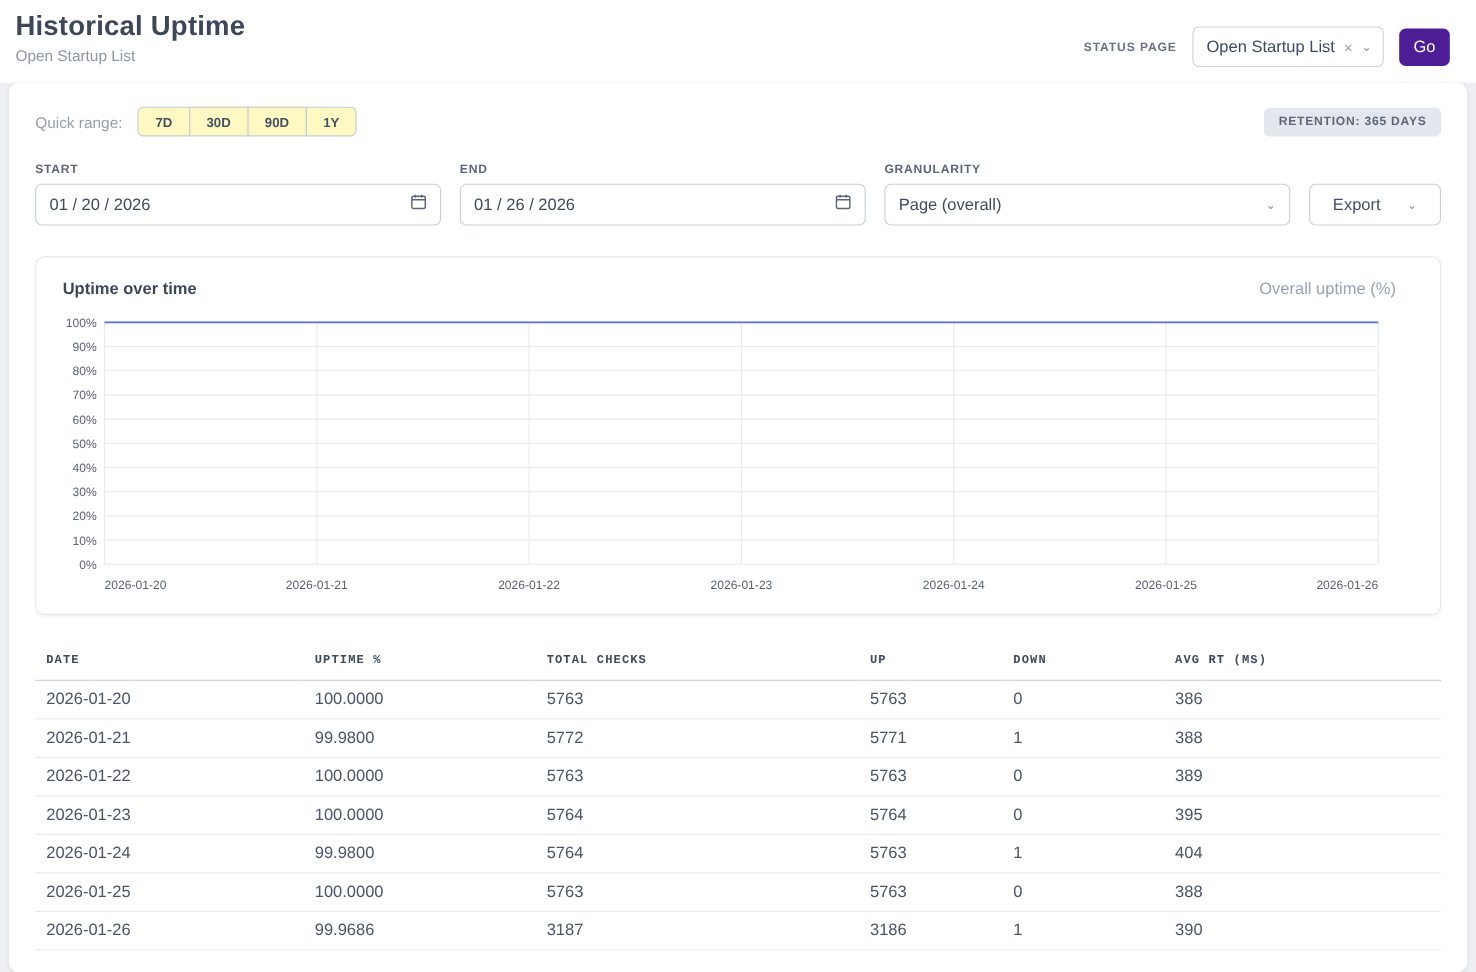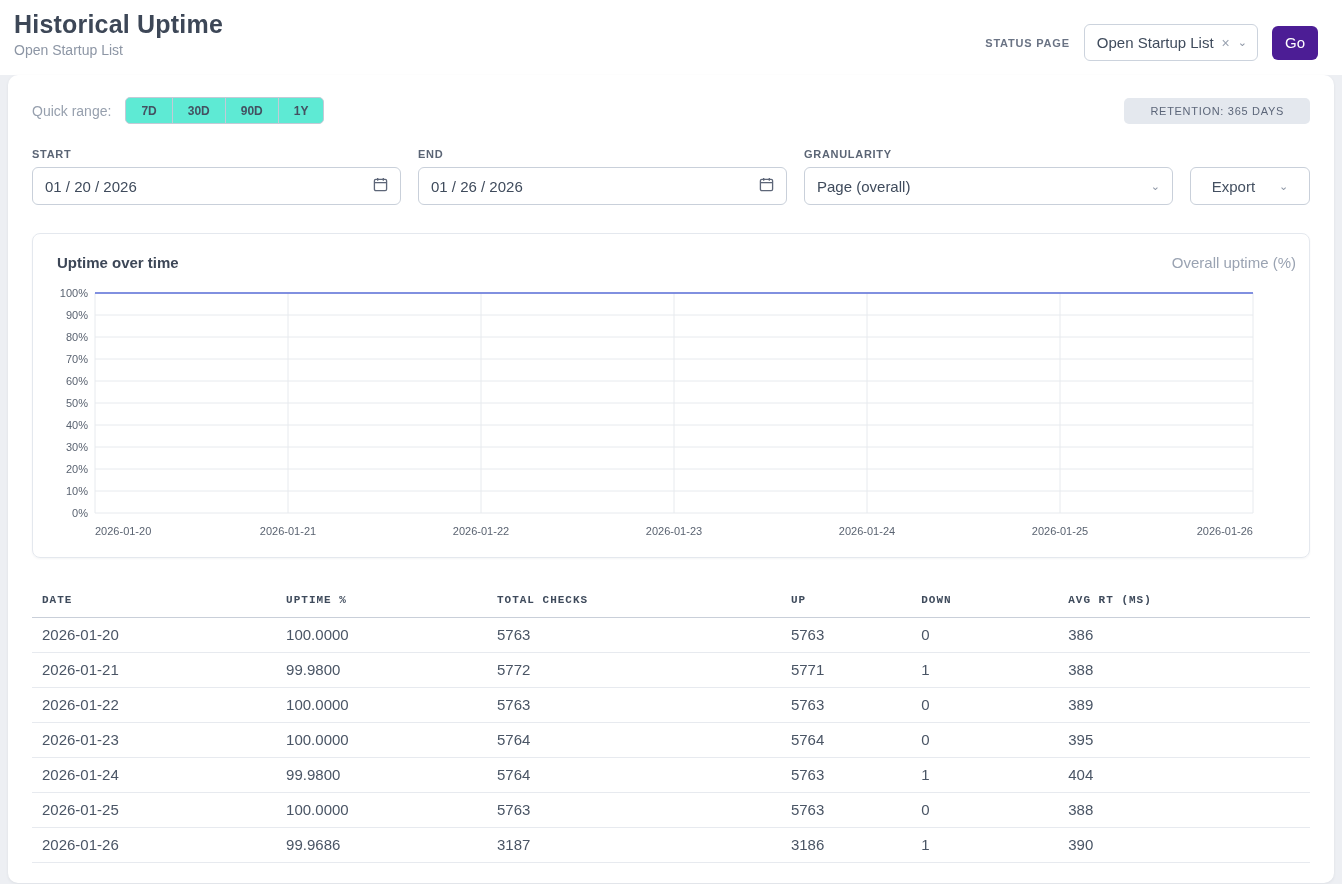--- a/index.html
+++ b/index.html
@@ -18,36 +18,36 @@
   .chev { font-size:11px; color:#8b94a3; }
   .go-btn { background:#4c1d95; color:#fff; border:none; border-radius:6px; height:34px; padding:0 13px; font-size:15px; cursor:pointer; }
 
   
   .main-card { margin:0 8px; background:#ffffff; border-radius:10px; box-shadow:0 1px 3px rgba(40,50,70,.08); padding:22px 24px 20px 24px; min-height:792px; }
 
   .row-top { display:flex; justify-content:space-between; align-items:center; }
   .qr-group { display:flex; align-items:center; gap:14px; }
   .qr-label { font-size:14px; color:#97a0ae; }
   .seg { display:flex; }
-  .seg button { background:#5eead4; border:1px solid #c3cad6; color:#445061; font-size:12px; font-weight:bold; height:27px; padding:0 15px; margin-left:-1px; cursor:pointer; }
+  .seg button { background:#fef9c3; border:1px solid #c3cad6; color:#445061; font-size:12px; font-weight:bold; height:27px; padding:0 15px; margin-left:-1px; cursor:pointer; }
   .seg button:first-child { border-top-left-radius:5px; border-bottom-left-radius:5px; margin-left:0; }
   .seg button:last-child { border-top-right-radius:5px; border-bottom-right-radius:5px; }
-  .retention-badge { background:#e4e8ee; color:#5c6679; font-size:11px; font-weight:normal; letter-spacing:0.7px; border-radius:5px; padding:7px 26px; }
+  .retention-badge { background:#e4e8ee; color:#5c6679; font-size:11px; font-weight:bold; letter-spacing:0.7px; border-radius:5px; padding:7px 13px; }
 
   .row-controls { display:flex; gap:17px; margin-top:24px; align-items:flex-end; }
   .field { display:flex; flex-direction:column; flex:1; }
   .field-label { font-size:11px; font-weight:bold; color:#5b6575; letter-spacing:0.7px; margin-bottom:7px; }
   .input-box { border:1px solid #c9d0da; border-radius:6px; height:38px; display:flex; align-items:center; justify-content:space-between; padding:0 12px; background:#fff; }
   .input-box .val { font-size:15px; color:#3f4b5c; }
   .select-box { cursor:pointer; }
   .refresh-btn { background:#6181de; color:#fff; border:none; border-radius:6px; height:38px; width:192px; font-size:15px; cursor:pointer; }
   .export-btn { background:#fff; border:1px solid #c9d0da; border-radius:6px; height:38px; width:120px; font-size:15px; color:#445061; cursor:pointer; display:flex; align-items:center; justify-content:center; gap:24px; }
 
   
-  .chart-card { margin-top:28px; border:1px solid #e4e8ee; border-radius:8px; box-shadow:0 1px 2px rgba(40,50,70,.05); padding:20px 9px 12px 20px; }
+  .chart-card { margin-top:28px; border:1px solid #e4e8ee; border-radius:8px; box-shadow:0 1px 2px rgba(40,50,70,.05); padding:20px 36px 12px 20px; }
   .chart-head { display:flex; justify-content:space-between; align-items:center; padding:0 4px; }
   .chart-title { font-size:15px; font-weight:bold; color:#3d4757; }
   .chart-legend { font-size:15px; color:#9aa3b2; }
   .chart-area { margin-top:14px; }
 
   
   .uptime-table { width:100%; border-collapse:collapse; margin-top:26px; }
   .uptime-table th { text-align:left; font-size:11px; font-weight:bold; color:#3f4b5c; letter-spacing:1px; padding:10px 8px 11px 10px; border-bottom:1px solid #c9cfd9;font-family:Liberation Mono, monospace; }
   .uptime-table td { font-size:15px; color:#4a5565; padding:8px 8px 9px 10px; border-bottom:1px solid #e7eaef; }
   .cal-icon { color:#5d6678; }

